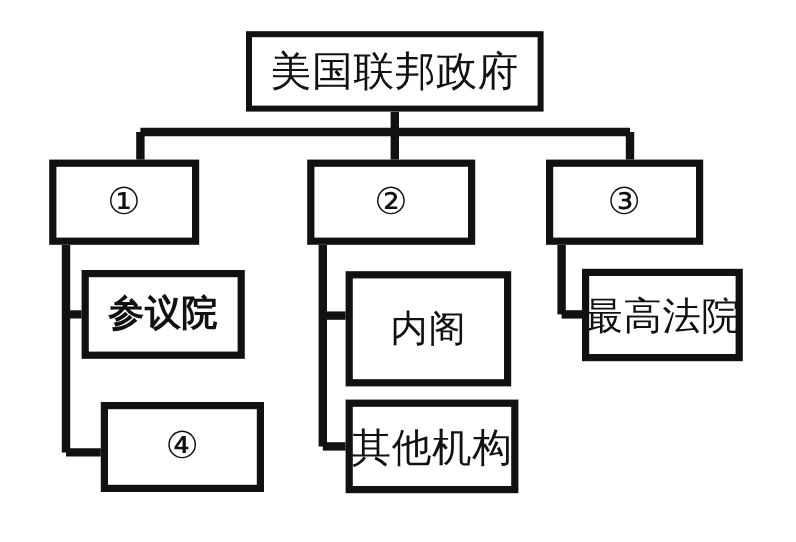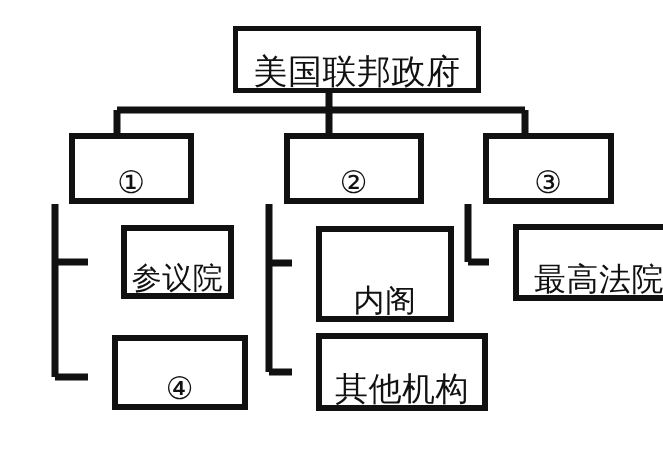--- a/index.html
+++ b/index.html
@@ -25,24 +25,23 @@
     width: 663px;
     height: 452px;
     pointer-events: none;
   }
   .node-box {
     position: absolute;
     box-sizing: border-box;
     background: #ffffff;
     border: 6px solid #111111;
     display: flex;
-    align-items: flex-end;
+    align-items: center;
     justify-content: center;
     z-index: 2;
-    margin-left: 28px;
   }
   .node-label {
     font-family: "DejaVu Sans", "Liberation Sans", sans-serif;
     color: #111111;
     line-height: 1;
     white-space: nowrap;
     letter-spacing: 0.5px;
   }
   
   #node-root {
@@ -54,32 +53,32 @@
   }
   #node-root .node-label { font-size: 34px; }
 
   
   #node-branch-1 { left: 41px;  top: 133px; width: 125px; height: 71px; }
   #node-branch-2 { left: 256px; top: 133px; width: 140px; height: 71px; }
   #node-branch-3 { left: 455px; top: 133px; width: 131px; height: 71px; }
   .circled-numeral { font-size: 31px; }
 
   
-  #node-senate      { left: 93px;  top: 225px; width: 113px; height: 74px; }
+  #node-senate      { left: 68px;  top: 225px; width: 136px; height: 74px; font-weight: bold; }
   #node-senate .node-label { font-size: 30px; }
 
   #node-house       { left: 84px;  top: 335px; width: 136px; height: 75px; }
 
   #node-cabinet     { left: 288px; top: 226px; width: 138px; height: 96px; }
   #node-cabinet .node-label { font-size: 31px; }
 
-  #node-other       { left: 288px; top: 333px; width: 172px; height: 78px; }
+  #node-other       { left: 288px; top: 333px; width: 144px; height: 78px; }
   #node-other .node-label { font-size: 33px; }
 
-  #node-supreme     { left: 485px; top: 224px; width: 172px; height: 77px; }
+  #node-supreme     { left: 485px; top: 224px; width: 134px; height: 77px; }
   #node-supreme .node-label { font-size: 32px; }
 </style>
 </head>
 <body>
 
 <div id="chart-root">
 
   <svg id="connector-layer" viewBox="0 0 663 452" width="663" height="452" xmlns="http://www.w3.org/2000/svg">
     <g stroke="#111111" stroke-width="7" fill="none" stroke-linecap="butt">
 

